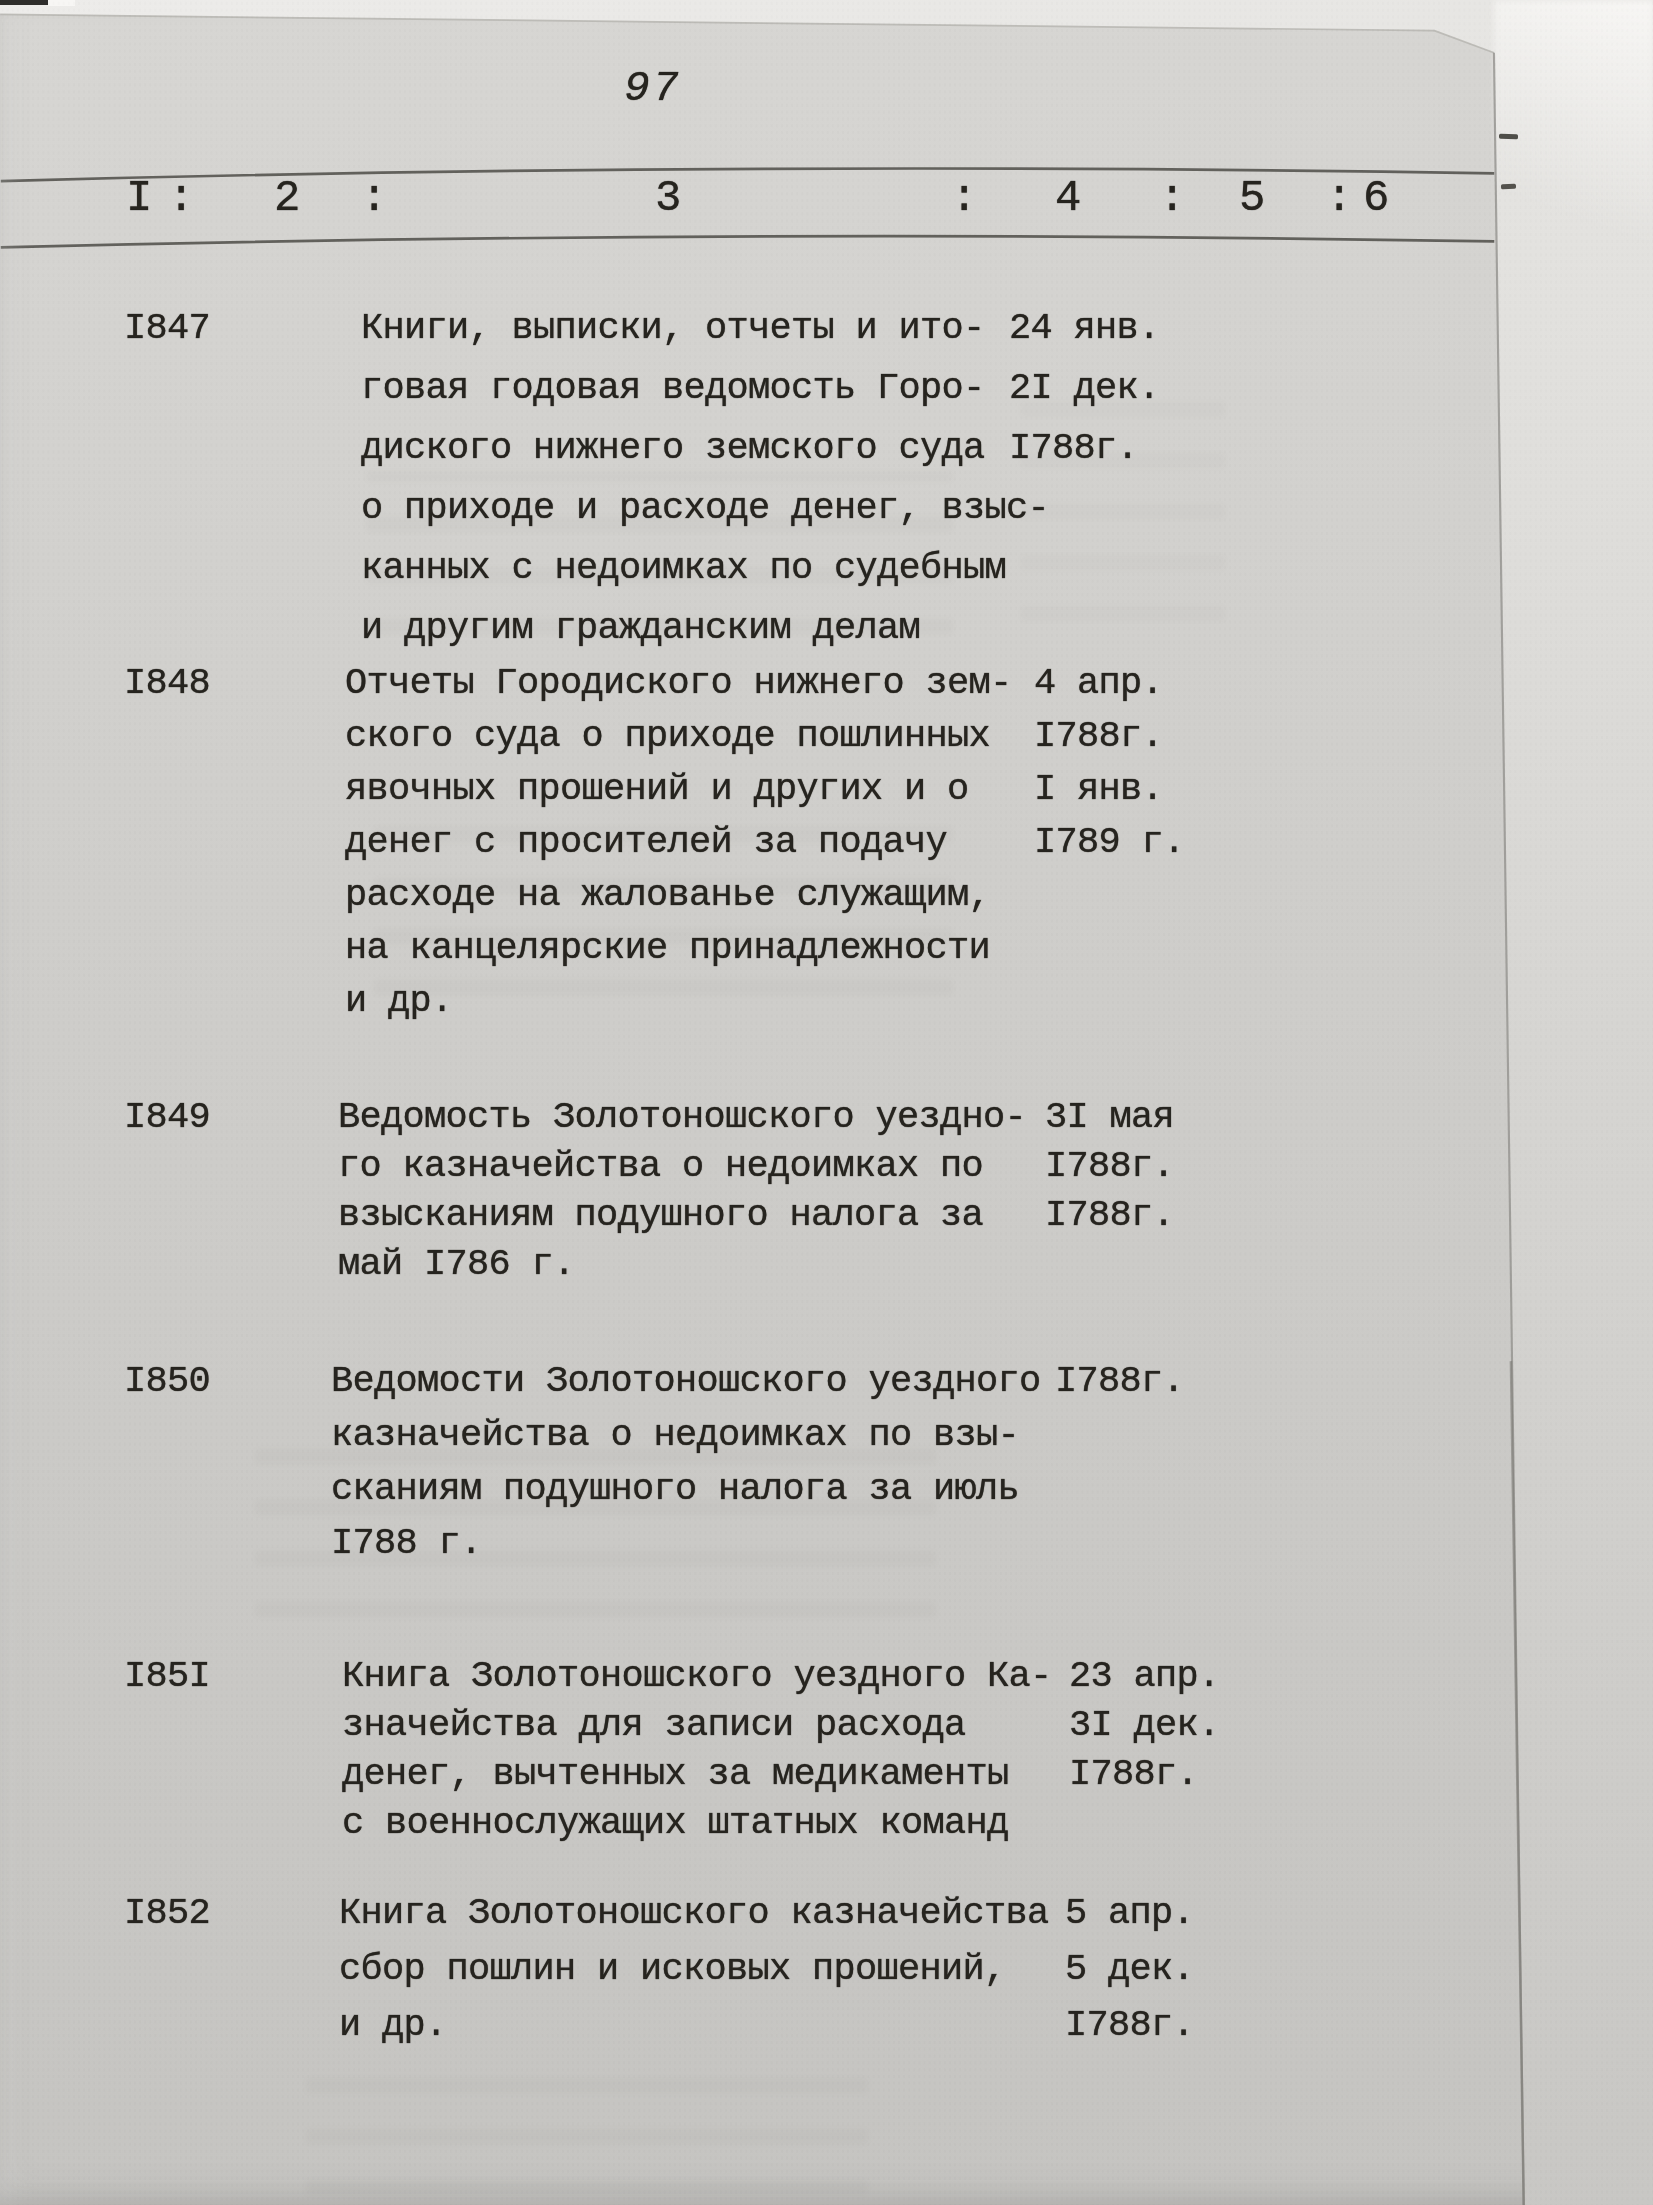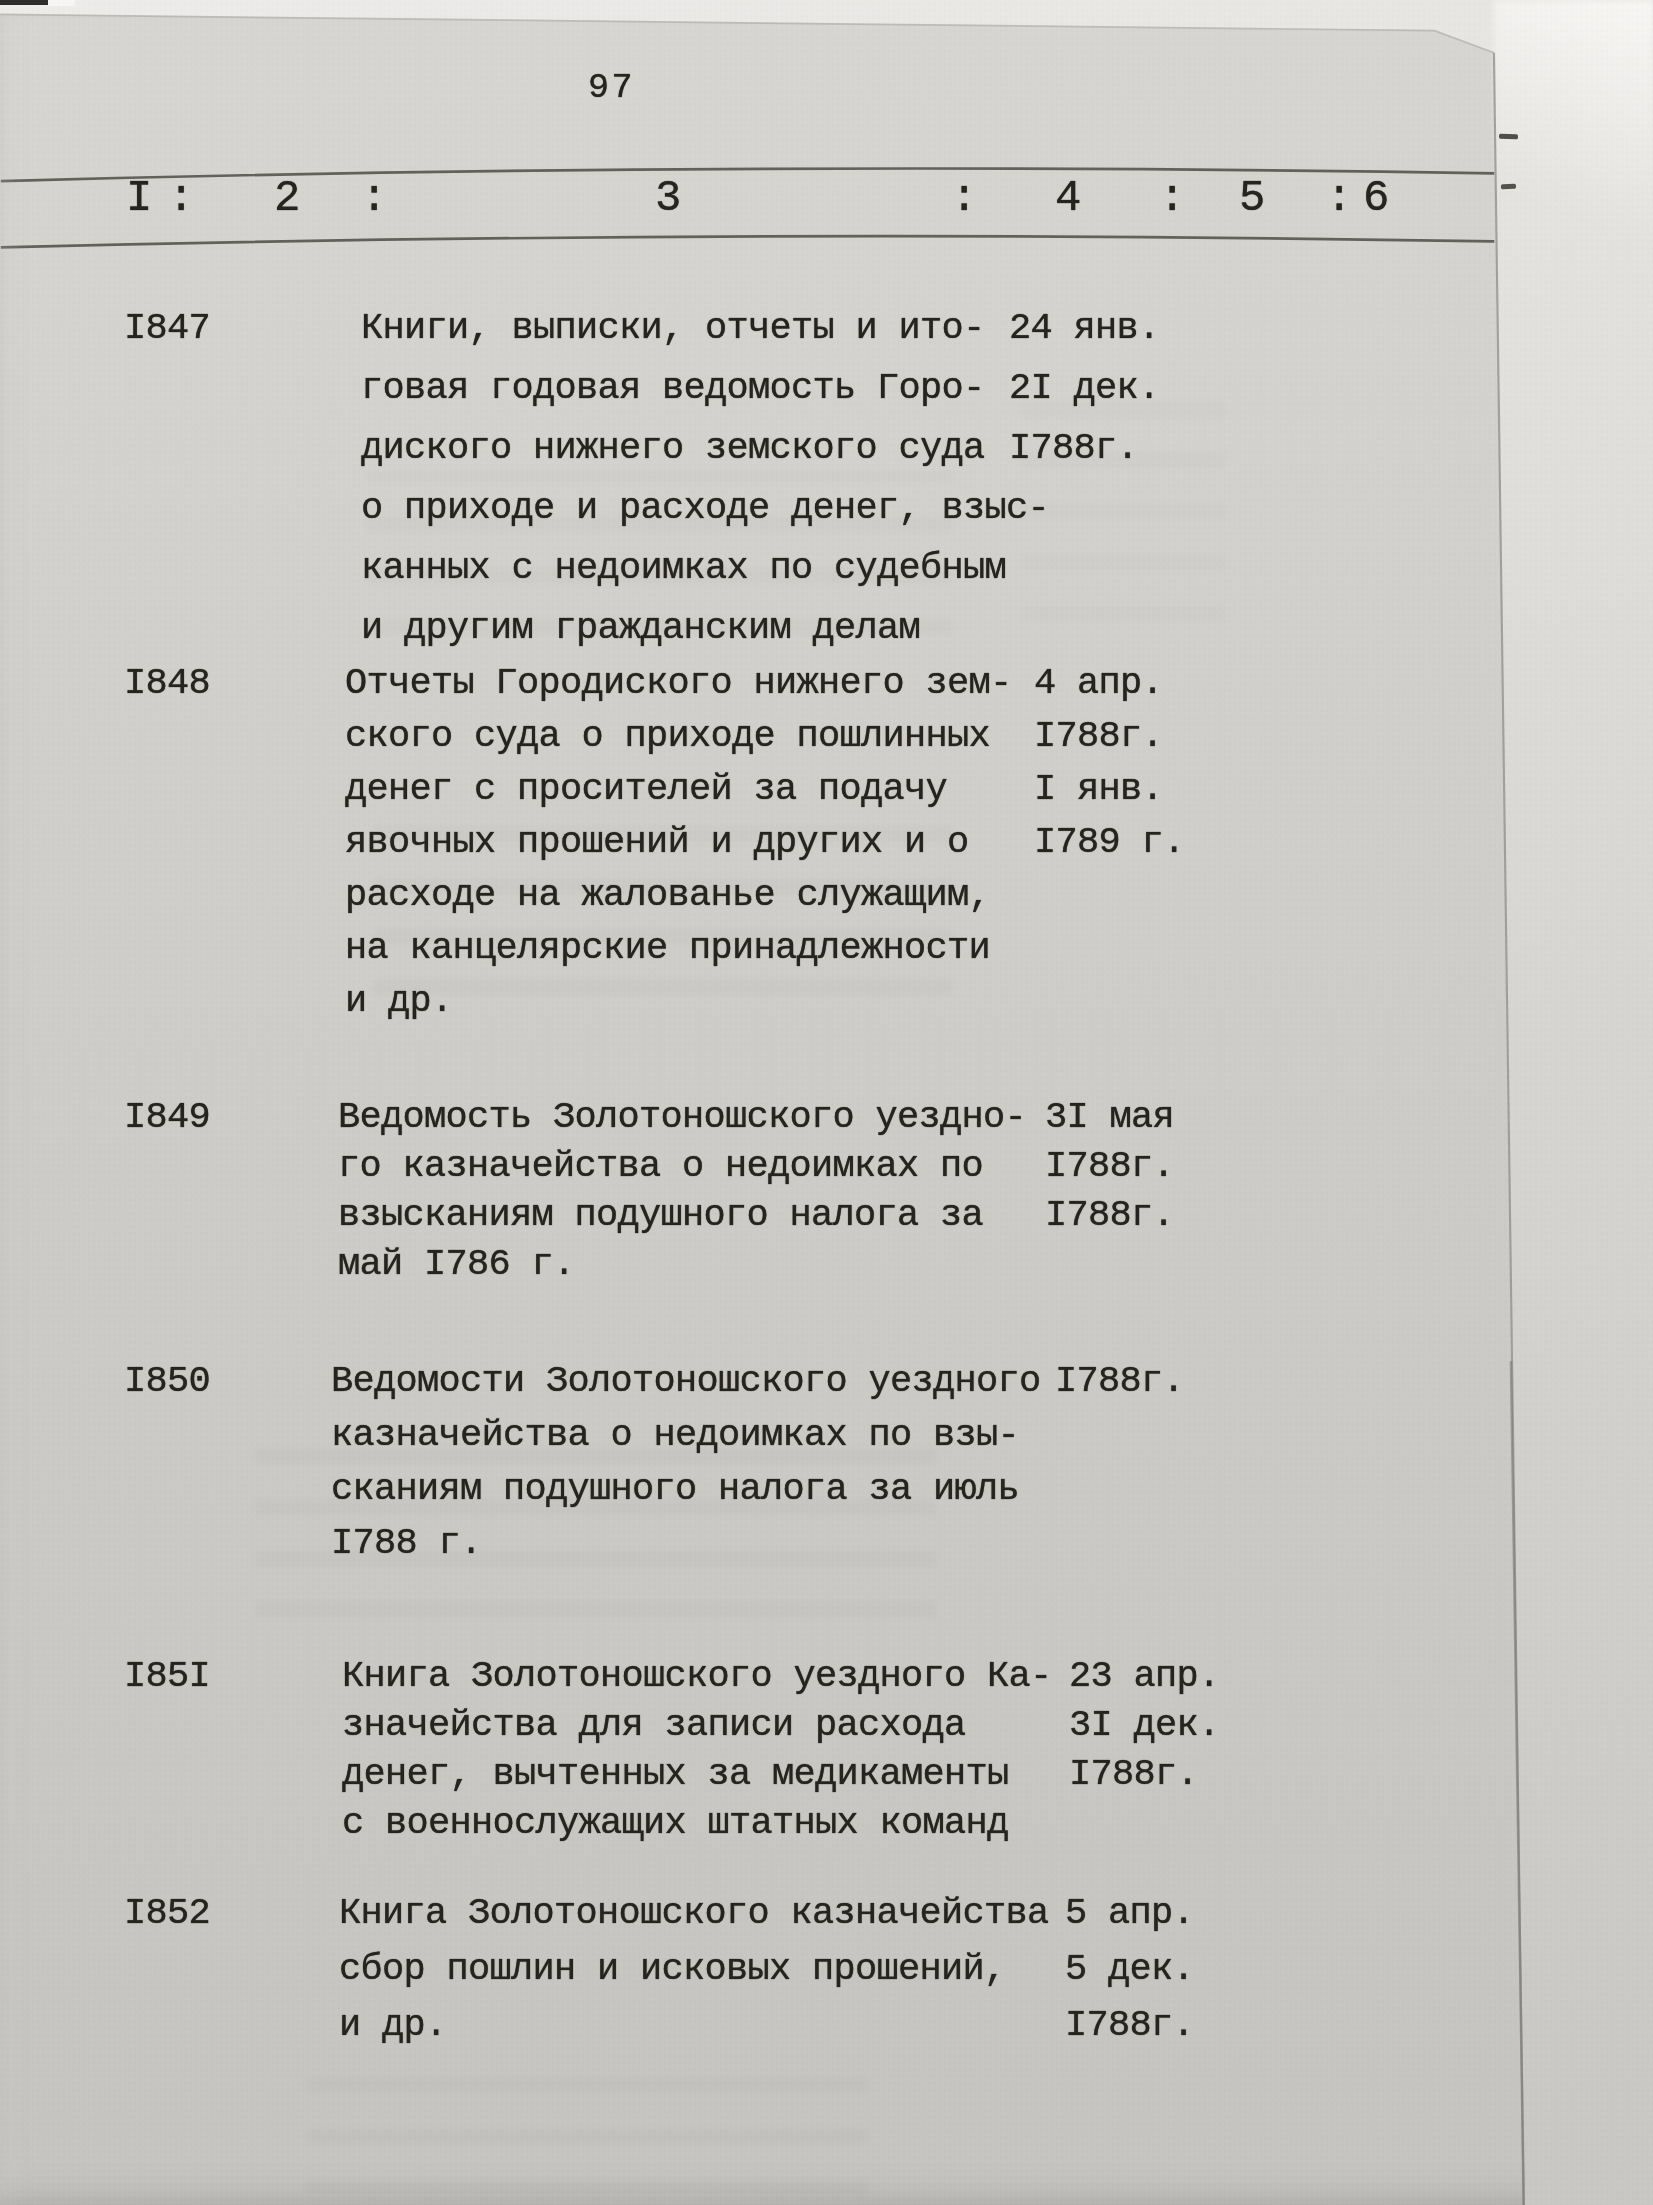--- a/index.html
+++ b/index.html
@@ -26,23 +26,23 @@
     position:absolute;inset:0;pointer-events:none;
     box-shadow:inset -12px 0 22px rgba(90,88,84,.22), inset 0 -12px 34px rgba(90,88,84,.10), inset 8.5px 5.1px 25.5px rgba(255,255,255,.18);
   }
   .grain{
     position:absolute;inset:0;pointer-events:none;opacity:.22;mix-blend-mode:multiply;
     background-image:radial-gradient(rgba(0,0,0,.05) 0.9px, transparent 1px);
     background-size:5.1px 6.8px;
   }
   
   .page-num{
-    position:absolute;left:588px;top:58px;height:60px;
+    position:absolute;left:624px;top:58px;height:60px;
     display:flex;align-items:center;
-    font-size:35px;letter-spacing:2.6px;
+    font-size:43px;letter-spacing:2.6px;font-style:italic;
   }
   
   .rules-svg,.seam-svg{position:absolute;left:0;top:0;pointer-events:none;}
   .hcell{
     position:absolute;top:168px;height:60px;display:flex;align-items:center;
     font-size:44px;
   }
   .hx0{left:126px}.hx1{left:168px}.hx2{left:274px}.hx3{left:361px}.hx4{left:655px}
   .hx5{left:951px}.hx6{left:1055px}.hx7{left:1159px}.hx8{left:1239px}.hx9{left:1326px}.hx10{left:1363px}
   
@@ -125,22 +125,22 @@
       <div class="line typed">2I дек.</div>
       <div class="line typed">I788г.</div>
     </div>
   </div>
 
   <div class="entry e1">
     <div class="num typed">I848</div>
     <div class="desc">
       <div class="line typed">Отчеты Городиского нижнего зем-</div>
       <div class="line typed">ского суда о приходе пошлинных</div>
+      <div class="line typed">явочных прошений и других и о</div>
       <div class="line typed">денег с просителей за подачу</div>
-      <div class="line typed">явочных прошений и других и о</div>
       <div class="line typed">расходе на жалованье служащим,</div>
       <div class="line typed">на канцелярские принадлежности</div>
       <div class="line typed">и др.</div>
     </div>
     <div class="dates">
       <div class="line typed">4 апр.</div>
       <div class="line typed">I788г.</div>
       <div class="line typed">I янв.</div>
       <div class="line typed">I789 г.</div>
     </div>

